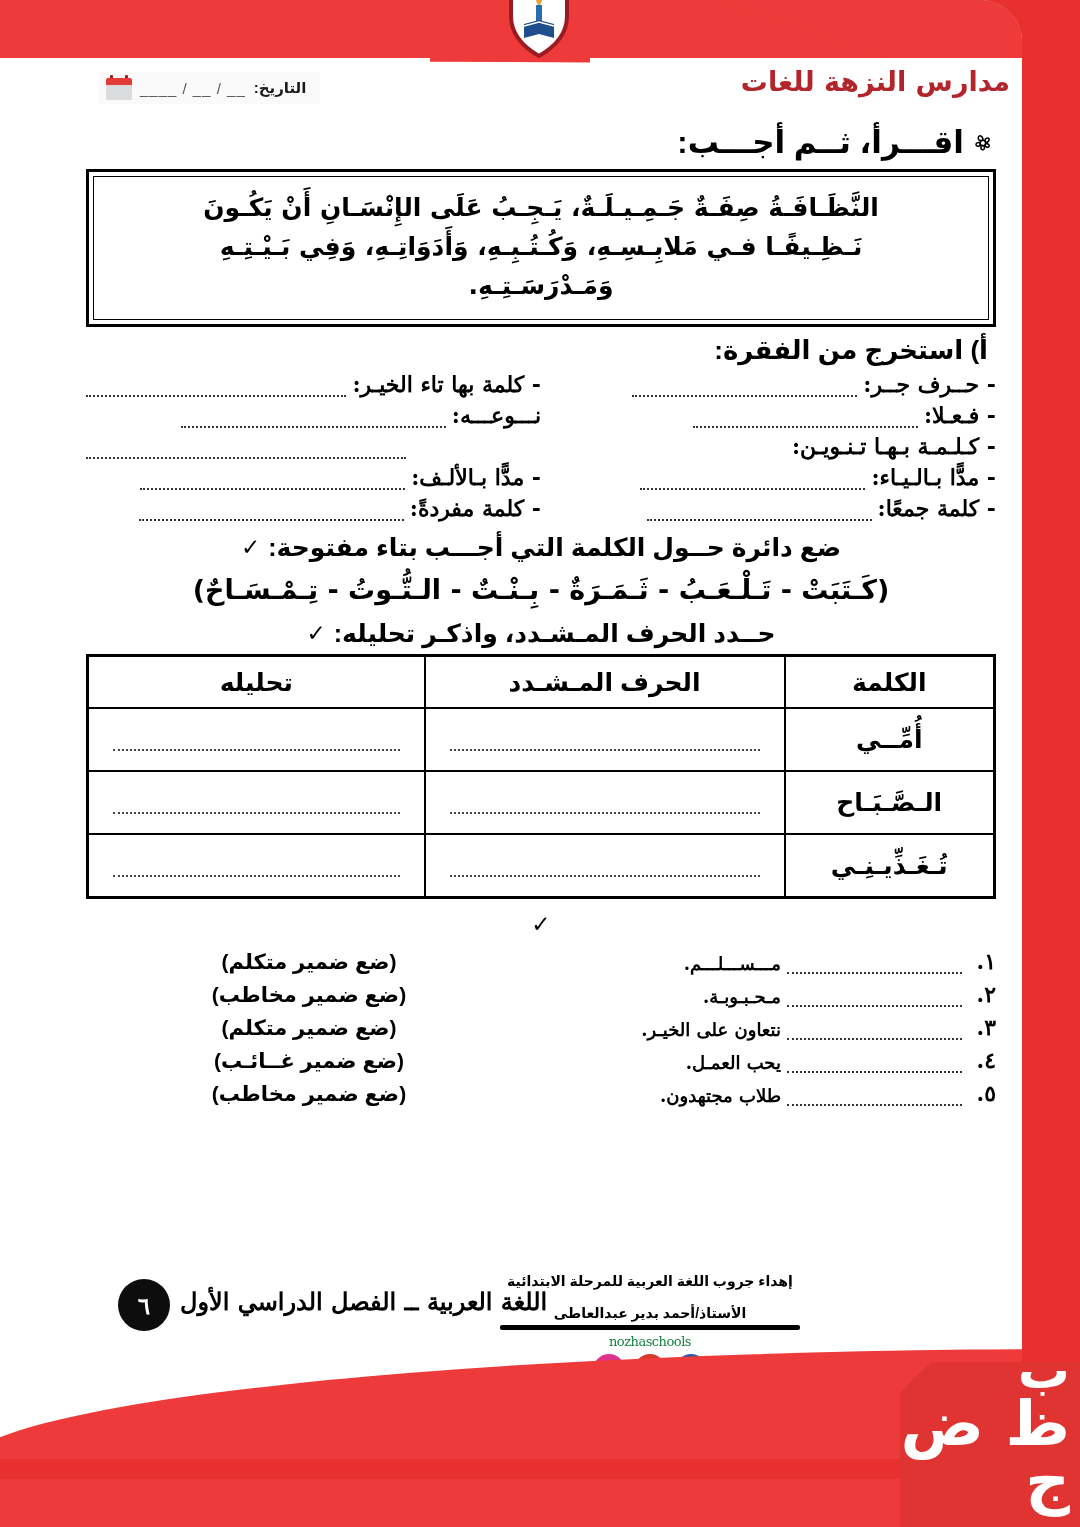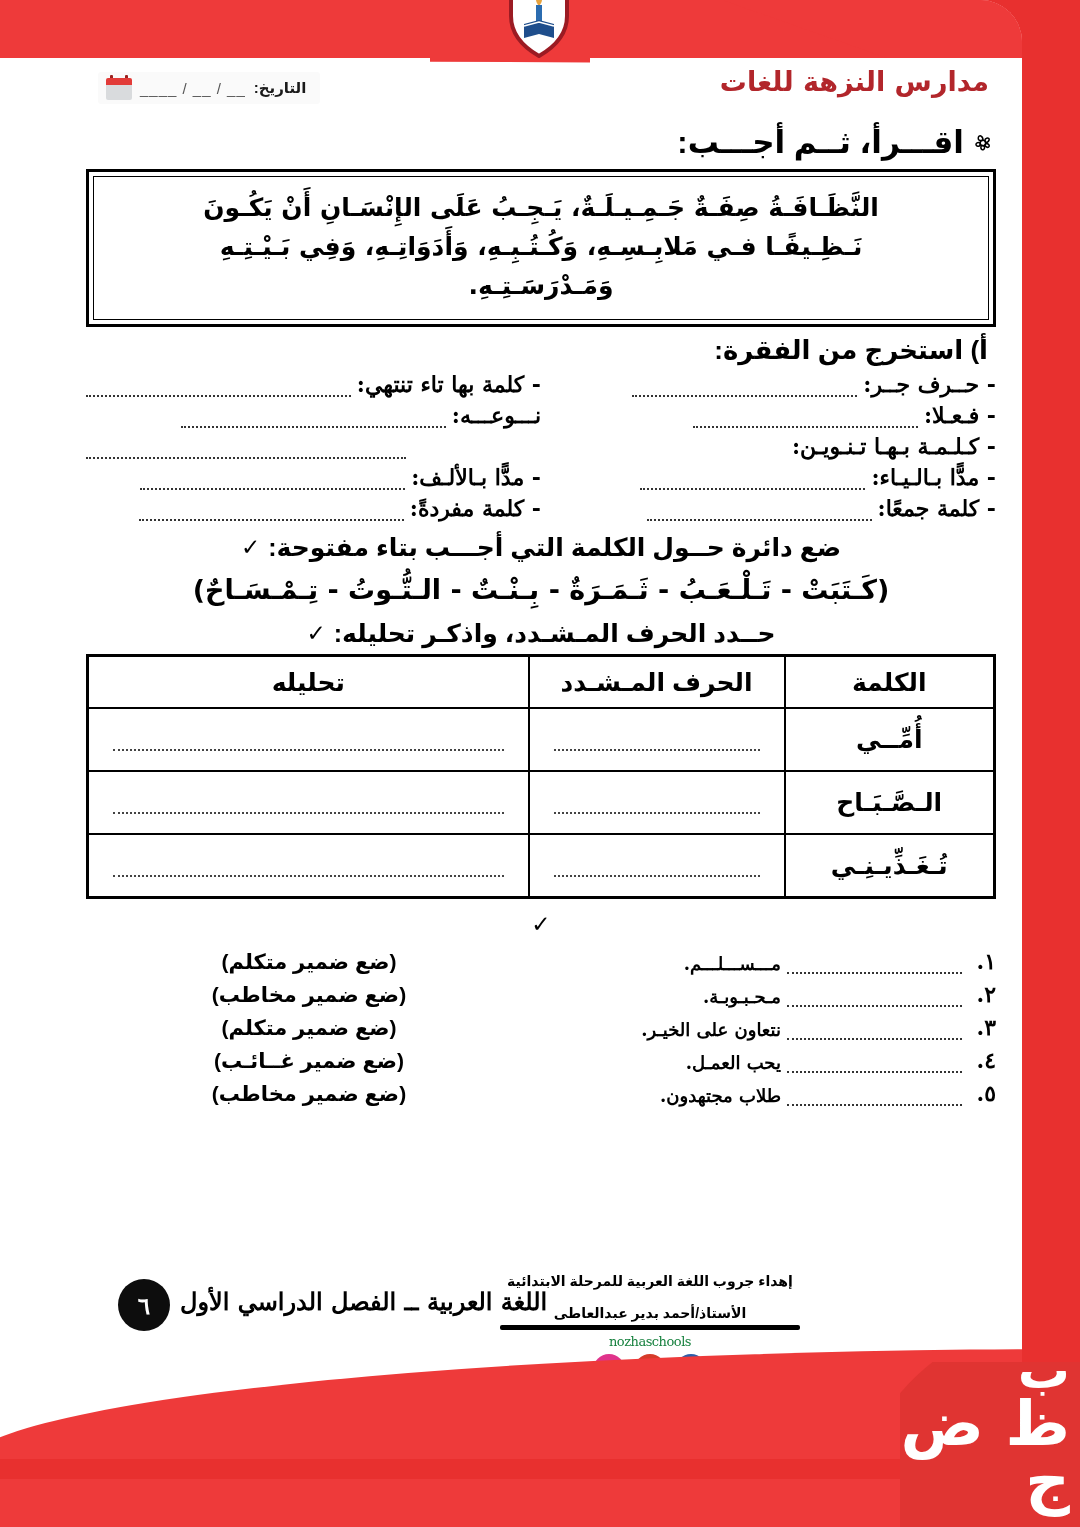--- a/index.html
+++ b/index.html
@@ -57,21 +57,21 @@
   }
   .date-label { font-size: 15px; color: #1a1a1a; font-weight: 700; }
   .date-slots { font-size: 15px; color: #555; letter-spacing: 1px; white-space: nowrap; }
   .cal-icon { width: 26px; height: 26px; position: relative; flex: none; }
   .cal-icon .cal-top { position:absolute; left:0; top:3px; width:26px; height:7px; background:#E23B38; border-radius:2px 2px 0 0; }
   .cal-icon .cal-body { position:absolute; left:0; top:10px; width:26px; height:15px; background:#D9DBDD; border-radius:0 0 2px 2px; }
   .cal-icon .pin-l { position:absolute; left:4px; top:0; width:3px; height:6px; background:#9b2220; border-radius:1px; }
   .cal-icon .pin-r { position:absolute; right:4px; top:0; width:3px; height:6px; background:#9b2220; border-radius:1px; }
 
   .school-name {
-    position: absolute; right: 33px; top: 8px;
+    position: absolute; right: 12px; top: 8px;
     font-family: "DejaVu Sans", sans-serif;
     font-size: 27px; font-weight: 700; color: #B2262B;
     letter-spacing: -1px;
     white-space: nowrap;
   }
 
   
   .logo-shield {
     position: absolute; left: 508px; top: -38px;
     width: 62px; height: 96px;
@@ -313,21 +313,21 @@
     <div class="sub-head right-al">أ) استخرج من الفقرة:</div>
 
     <div>
 
       <div class="ex-row">
         <div class="ex-half">
           <span class="ex-label">- حــرف جــر:</span>
           <span class="dots short"></span>
         </div>
         <div class="ex-half">
-          <span class="ex-label">- كلمة بها تاء تنتهي:</span>
+          <span class="ex-label">- كلمة بها تاء الخيـر:</span>
           <span class="dots mid"></span>
         </div>
       </div>
 
       <div class="ex-row">
         <div class="ex-half">
           <span class="ex-label">- فـعـلا:</span>
           <span class="dots short"></span>
         </div>
         <div class="ex-half">
@@ -374,21 +374,21 @@
 
     <div class="chk-line">
       <span>حــدد الحرف المـشـدد، واذكـر تحليله:</span>
       <span class="chk">✓</span>
     </div>
 
     <table class="analysis">
       <thead>
         <tr>
           <th style="width:210px">الكلمة</th>
-          <th style="width:256px">الحرف المـشـدد</th>
+          <th style="width:360px">الحرف المـشـدد</th>
           <th>تحليله</th>
         </tr>
       </thead>
       <tbody>
         <tr>
           <td class="word-cell">أُمِّــي</td>
           <td class="blank-cell">
               <div class="cell-dots"></div>
             </td>
           <td class="blank-cell">

